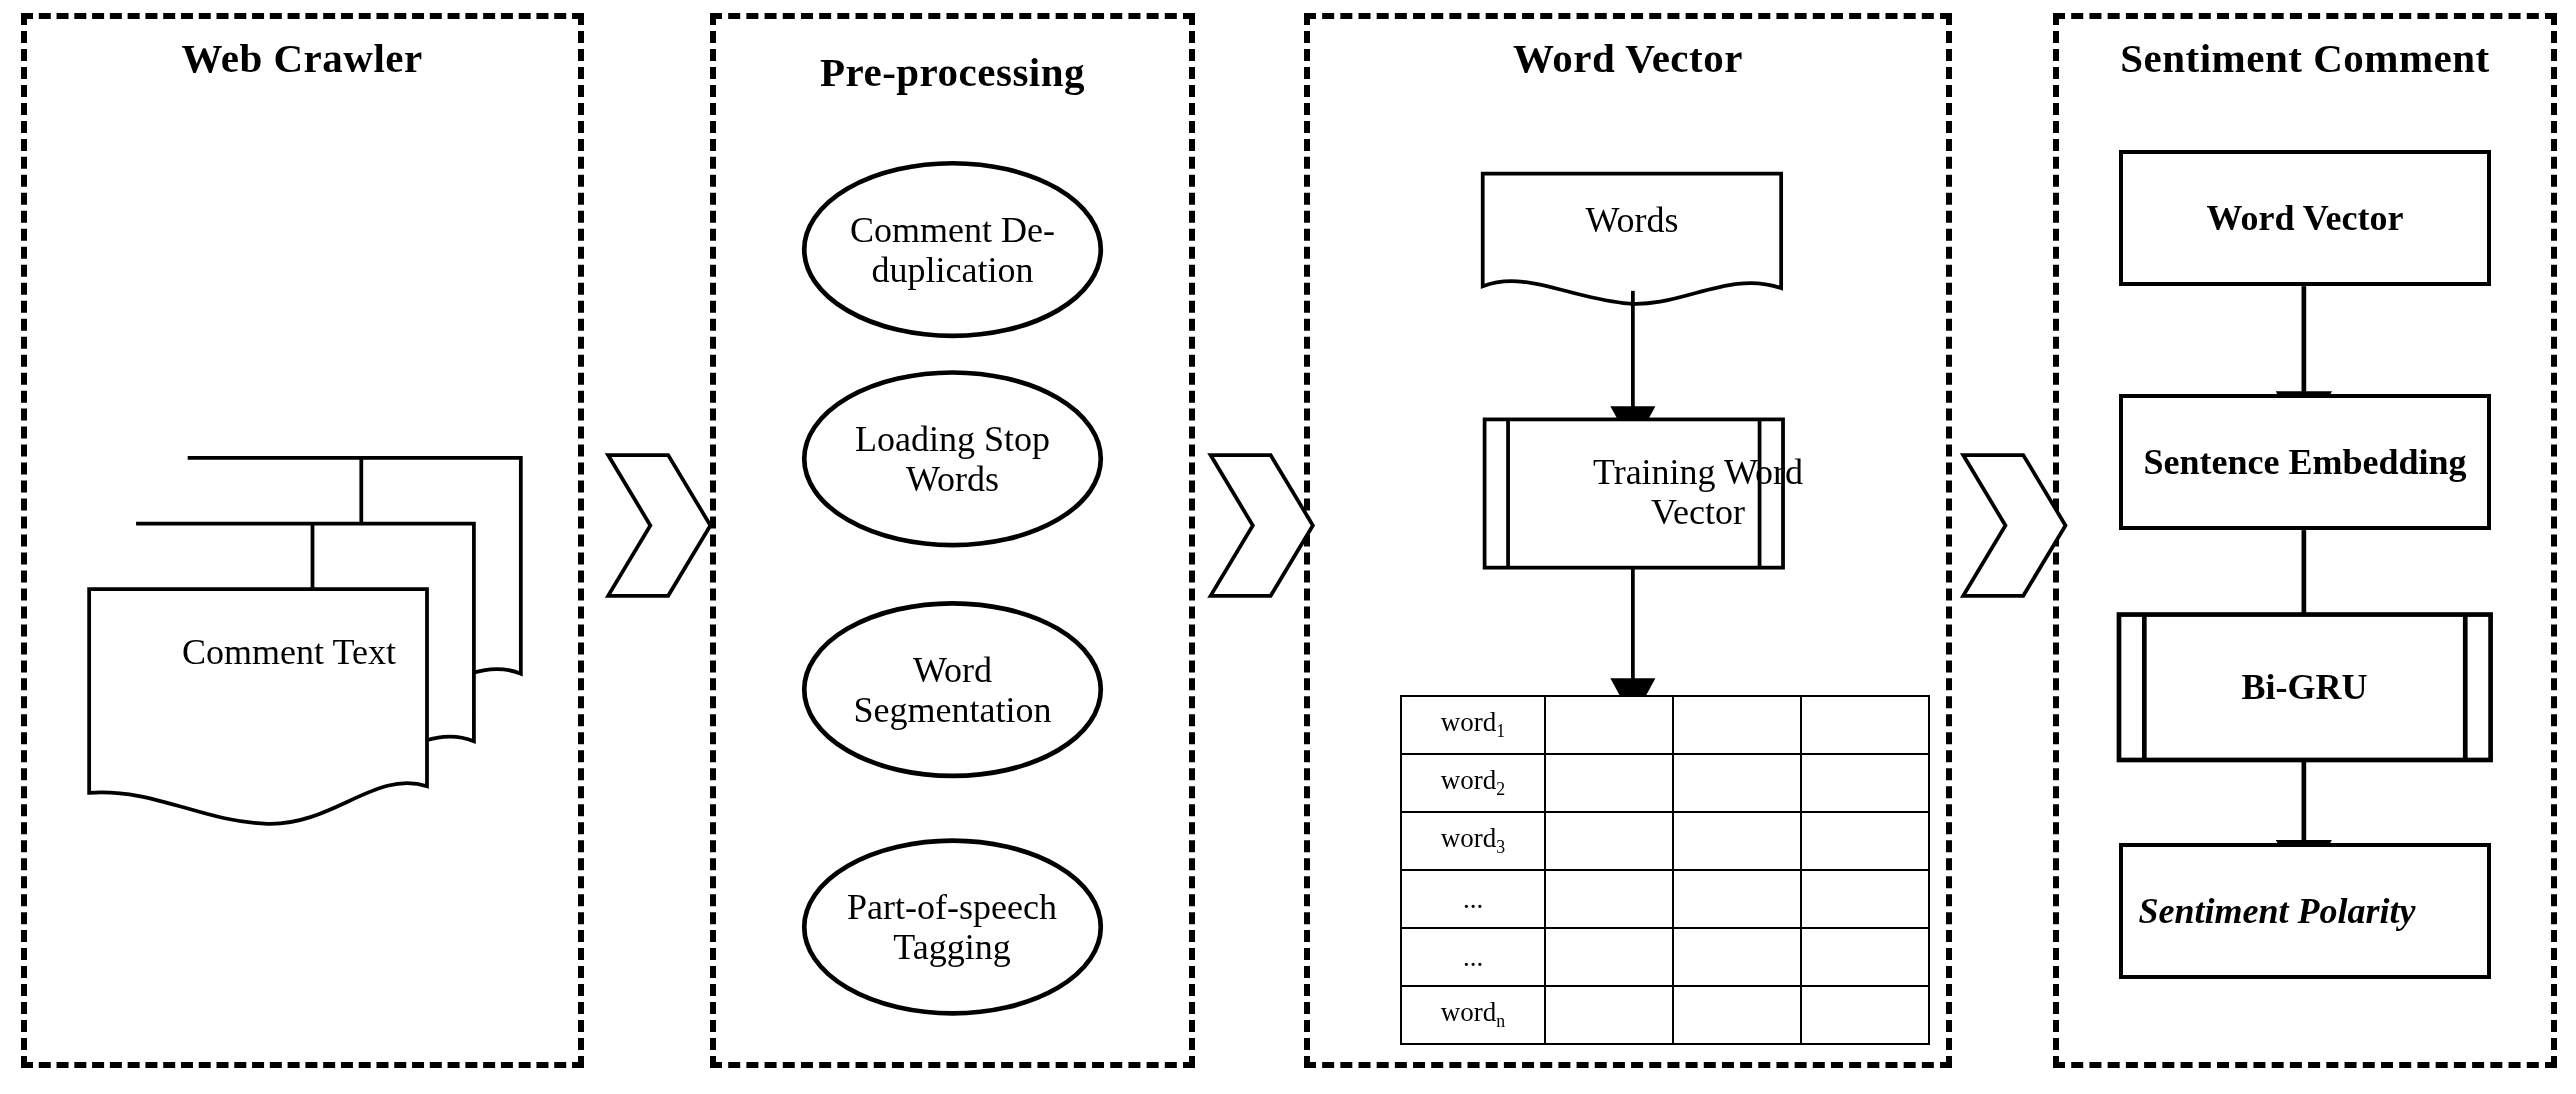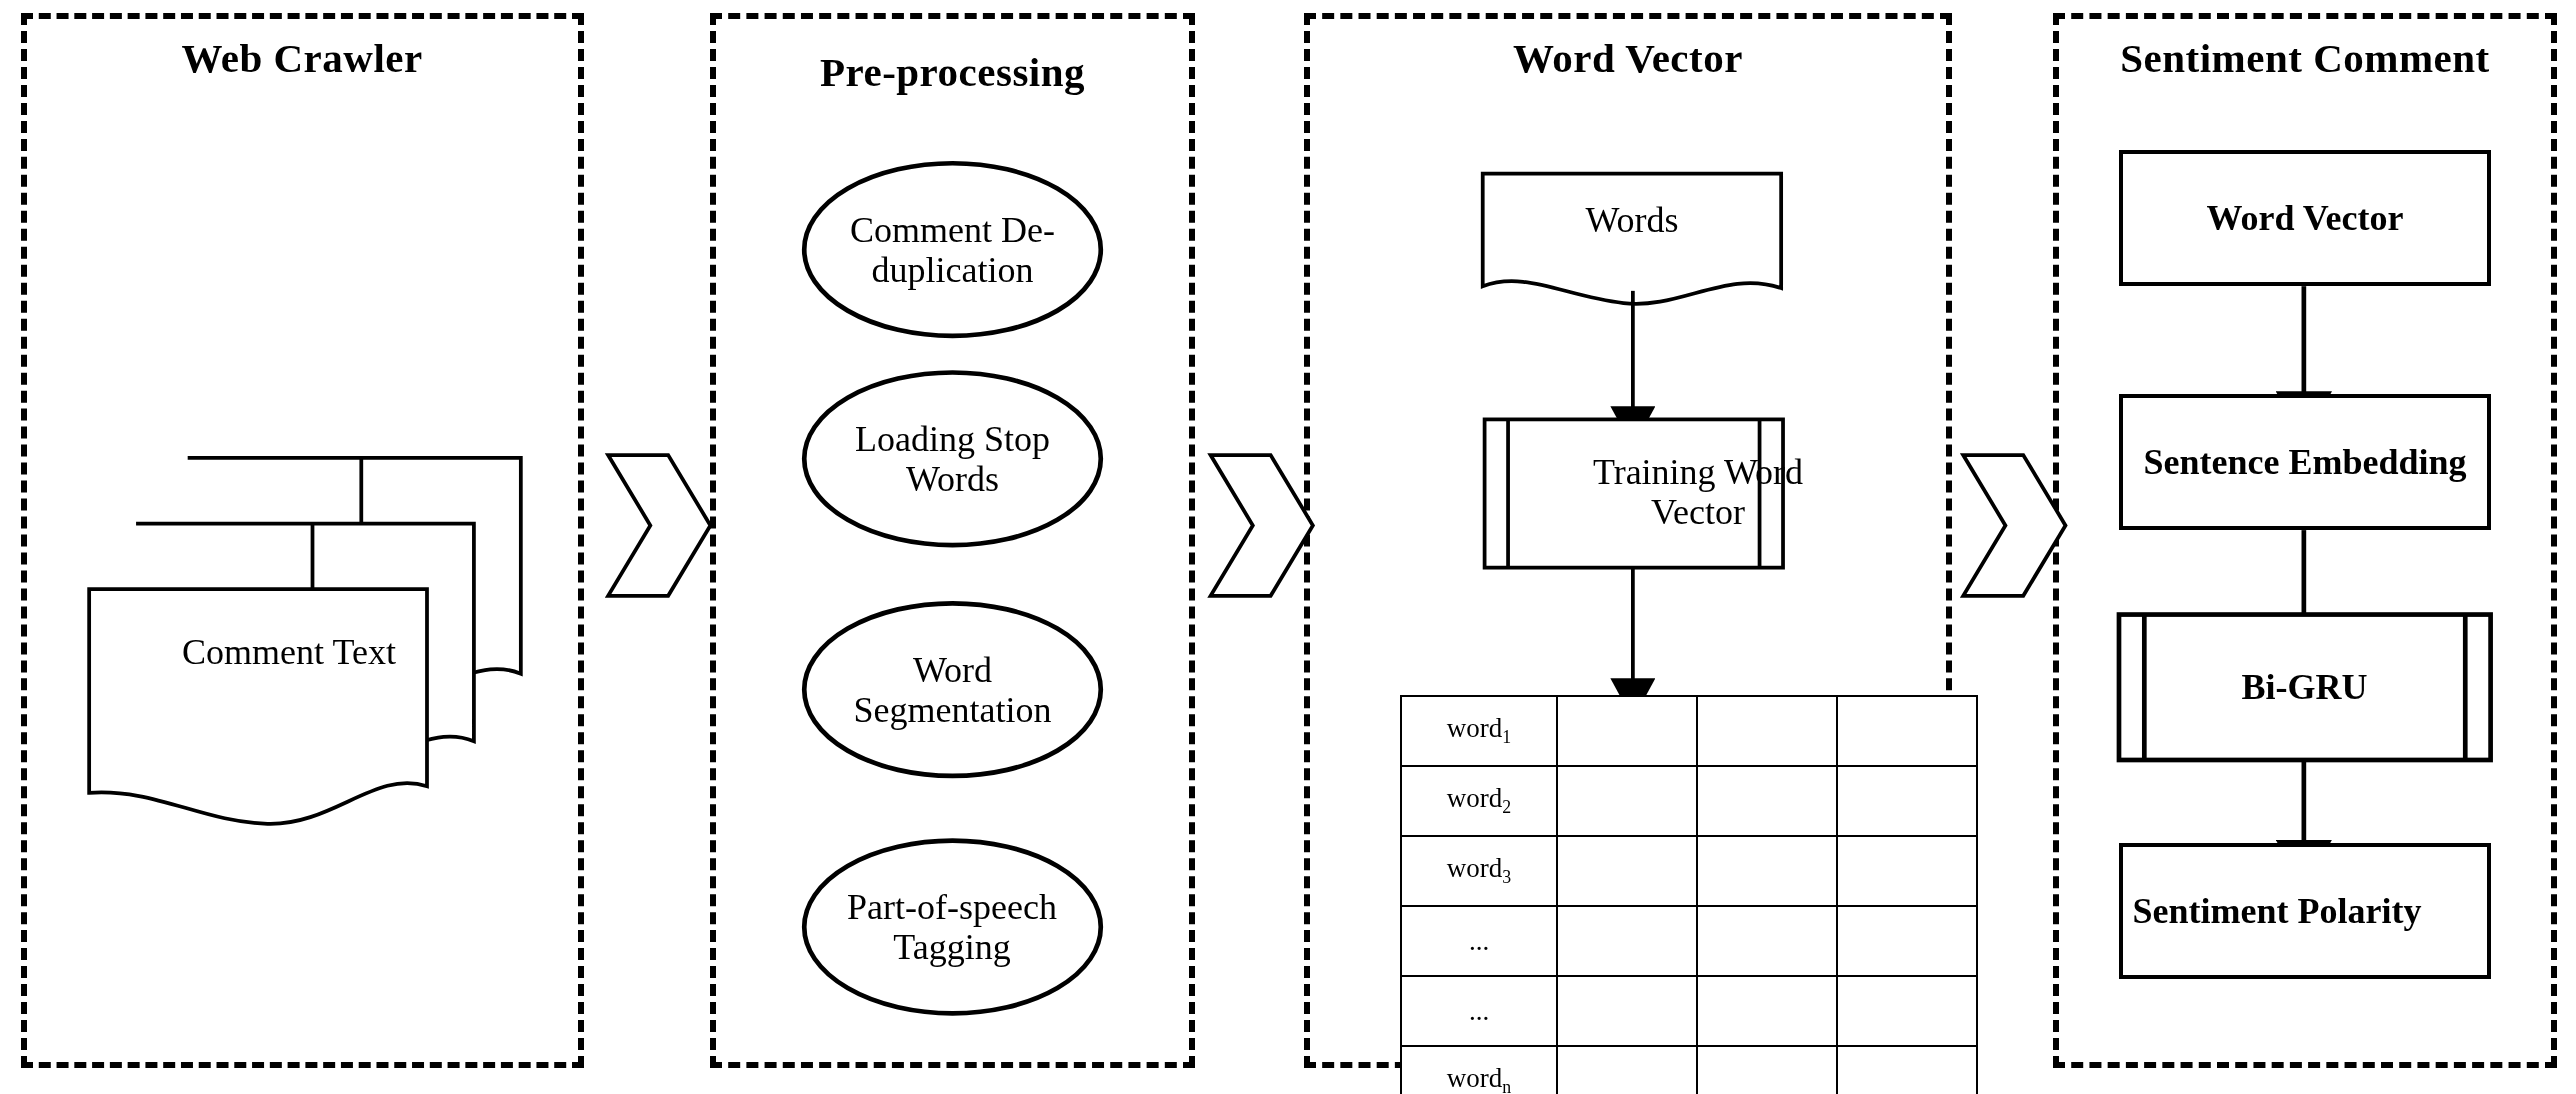--- a/index.html
+++ b/index.html
@@ -60,21 +60,21 @@
     overflow: visible;
   }
   .tbl {
     position: absolute;
     border-collapse: collapse;
     background: #ffffff;
   }
   .tbl td {
     border: 2.8px solid #000000;
     height: 36px;
-    padding: 16px;
+    padding: 10px;
     text-align: center;
     font-size: 27px;
     font-family: "Liberation Serif", "DejaVu Serif", serif;
     color: #000;
   }
   .tbl td.c0 { width: 122px; }
   .tbl td.cx { width: 106px; }
   sub { font-size: 0.66em; }
 </style>
 </head>
@@ -205,16 +205,16 @@
 
   <div class="plainbox" style="left:2119px; top:150px; width:372px; height:136px; border-width:4.7px;"></div>
   <div class="node-text bold-text" style="left:2119px; top:150px; width:372px; height:136px;">Word Vector</div>
 
   <div class="plainbox" style="left:2119px; top:394px; width:372px; height:136px; border-width:4.7px;"></div>
   <div class="node-text bold-text" style="left:2119px; top:394px; width:372px; height:136px;">Sentence Embedding</div>
 
   <div class="node-text bold-text" style="left:2147px; top:615px; width:315px; height:145px;">Bi-GRU</div>
 
   <div class="plainbox" style="left:2119px; top:843px; width:372px; height:136px; border-width:4.7px;"></div>
-  <div class="node-text bold-text" style="left:2119px; top:843px; width:316px; height:136px;">Sentiment Polarity</div>
+  <div class="node-text bold-text" style="left:2119px; top:843px; width:316px; height:136px;font-style:italic;">Sentiment Polarity</div>
 
 </div>
 
 
 </body></html>

